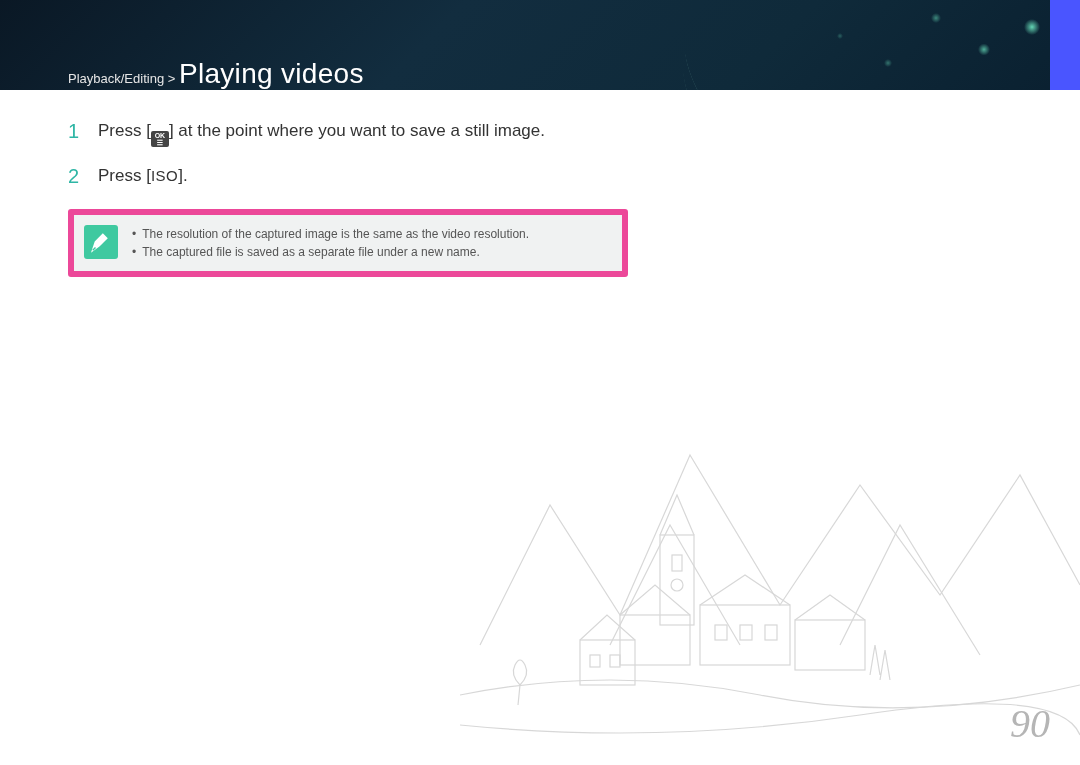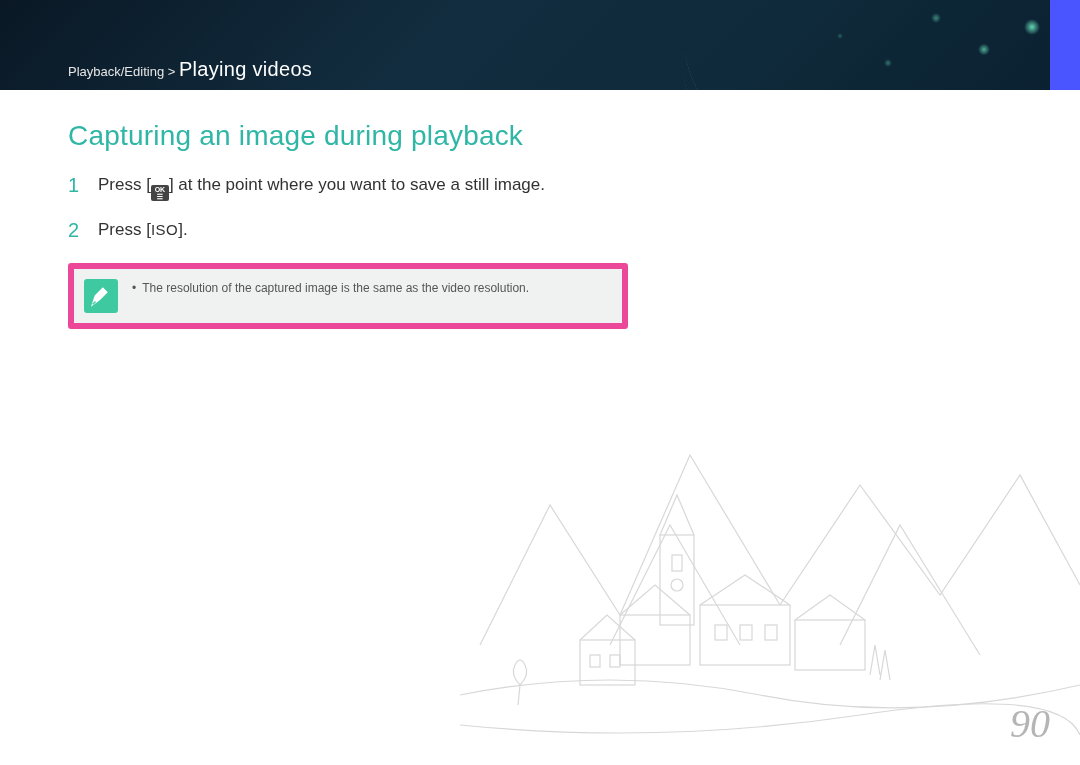--- a/index.html
+++ b/index.html
@@ -64,21 +64,21 @@
   .breadcrumb {
     position: absolute;
     left: 68px;
     top: 58px;
     color: #e6e6e6;
     font-size: 13px;
     font-weight: 300;
   }
   .breadcrumb .current {
     color: #ffffff;
-    font-size: 20px;
+    font-size: 28px;
     font-weight: 300;
     letter-spacing: 0.3px;
   }
   .content {
     padding: 30px 68px 0 68px;
     width: 640px;
   }
   h1.main-heading {
     color: #2fb6a5;
     font-size: 28px;
@@ -189,21 +189,20 @@
   <div class="header-arc"></div>
   <div class="header-arc2"></div>
   <div class="header-sparkle"></div>
   <div class="side-tab"></div>
   <div class="breadcrumb">
     <span>Playback/Editing &gt; </span><span class="current">Playing videos</span>
   </div>
 </div>
 
 <div class="content">
-  <h1 class="main-heading">Capturing an image during playback</h1>
 
   <div class="step">
     <div class="step-num">1</div>
     <div class="step-text">
       <span>Press [</span><span class="inline-icon">
           <span class="r1">OK</span>
           <span class="r2">☰</span>
         </span><span>] at the point where you want to save a still image.</span>
     </div>
   </div>
@@ -217,20 +216,21 @@
 
   <div class="note-box">
     <div class="note-icon">
       <svg viewBox="0 0 24 24" fill="none" stroke="#fff" stroke-width="2">
         <path d="M3 21 L6 12 L14 4 L18 8 L10 16 L3 21 Z" fill="#fff" stroke="#fff"></path>
         <path d="M3 21 L6 18" stroke="#3fc9a0" stroke-width="1.5"></path>
       </svg>
     </div>
     <ul class="note-list">
       <li>The resolution of the captured image is the same as the video resolution.</li>
+      <li>The captured file is saved as a separate file under a new name.</li>
     </ul>
   </div>
 </div>
 
 <svg class="illustration" viewBox="0 0 620 380" fill="none" stroke="#bdbdbd" stroke-width="1.2">
 
   <path d="M20 260 L90 120 L160 230 L230 70 L320 220 L400 100 L480 210 L560 90 L620 200"></path>
   <path d="M150 260 L210 140 L280 260"></path>
   <path d="M380 260 L440 140 L520 270"></path>
 

